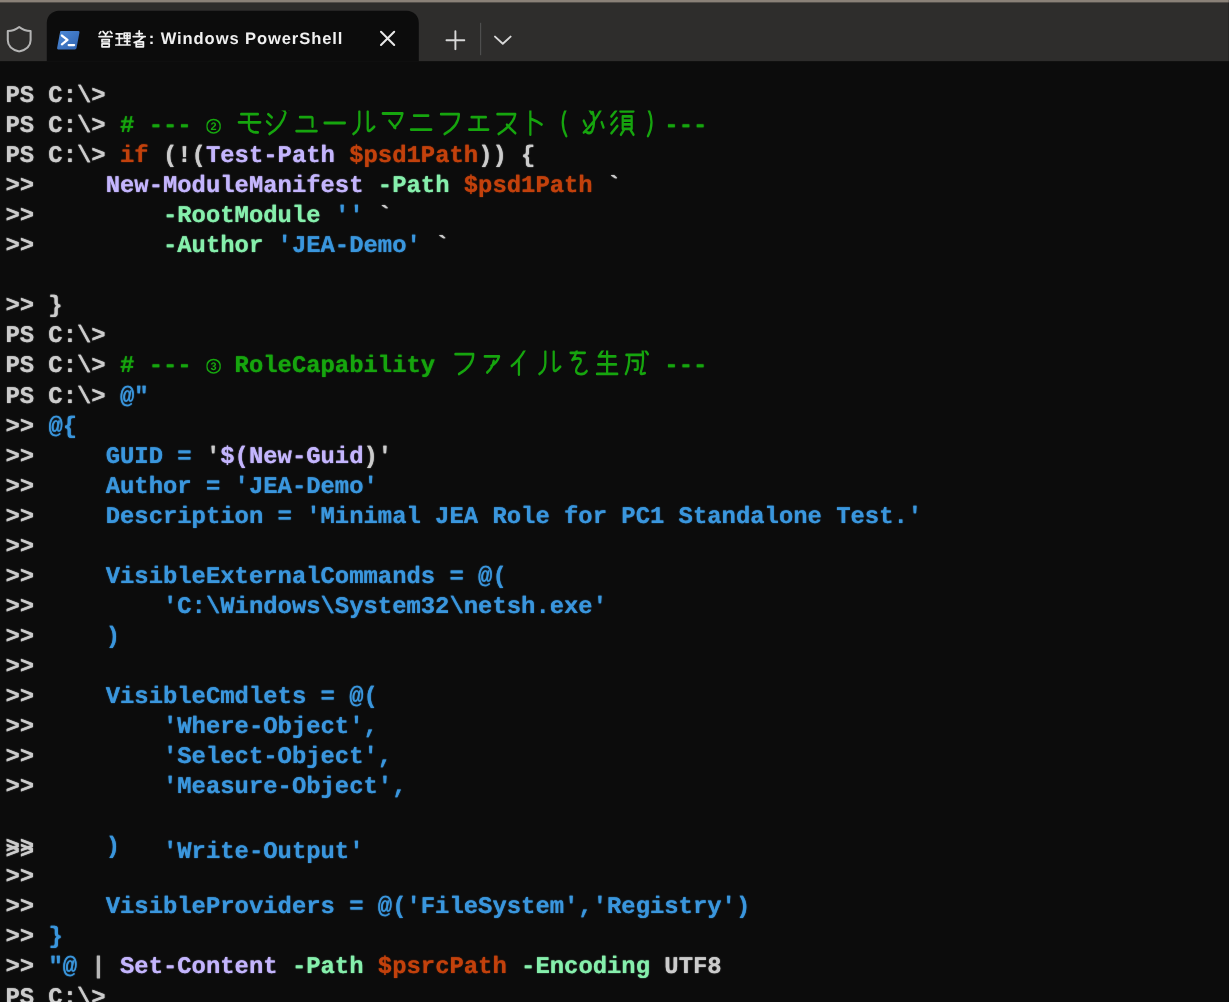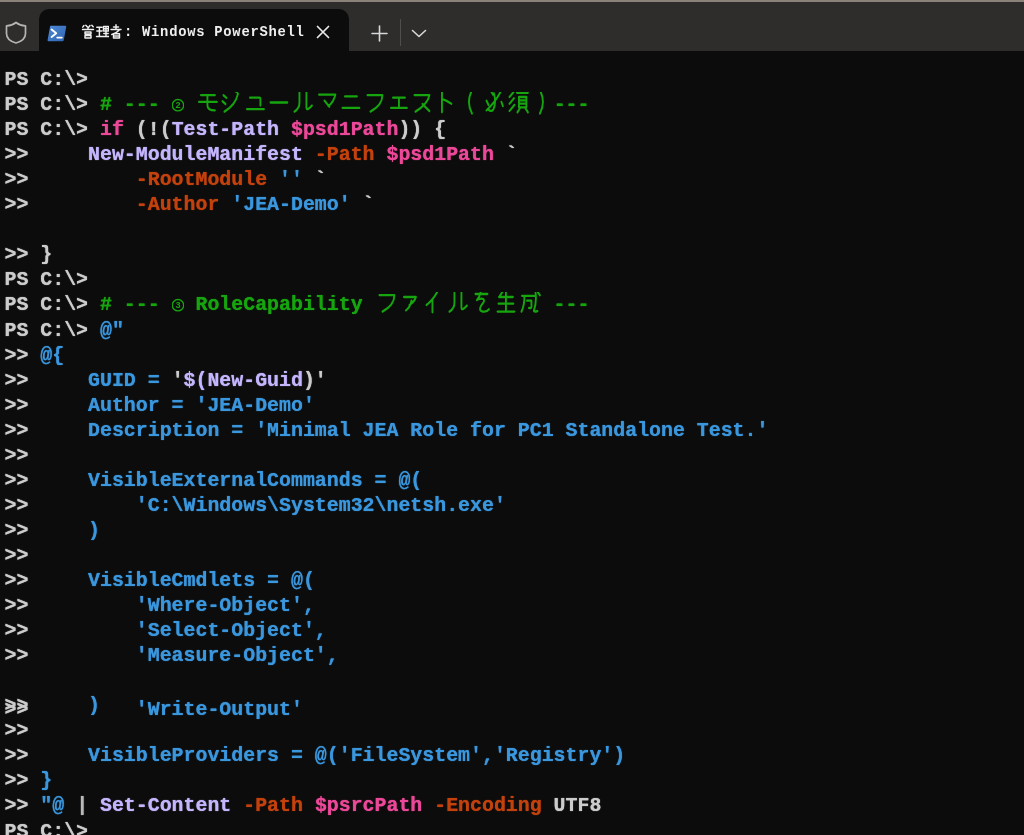--- a/index.html
+++ b/index.html
@@ -1,29 +1,29 @@
 <!DOCTYPE html>
 <html><head><meta charset="utf-8"><style>
 * { margin:0; padding:0; box-sizing:border-box; }
 html,body { width:1024px; height:835px; background:#0c0c0c; overflow:hidden; }
 #bar { position:absolute; left:0; top:0; width:1024px; height:51px; background:#2e2d2c; }
 #strip { position:absolute; left:0; top:0; width:1024px; height:2px; background:#8a8178; }
 #tab { position:absolute; left:39px; top:9px; width:310px; height:42px; background:#0c0c0c; border-radius:10px 10px 0 0; }
 #shield { position:absolute; left:5px; top:21px; }
-#title { position:absolute; left:42px; top:3px; height:42px; line-height:42px; font-family:Liberation Mono, monospace; font-weight:bold; font-size:13.8px; color:#f0f0f0; letter-spacing:0.75px; }
+#title { position:absolute; left:42px; top:3px; height:42px; line-height:42px; font-family:Liberation Sans, sans-serif; font-weight:bold; font-size:13.8px; color:#f0f0f0; letter-spacing:0.75px; }
 .tk { width:14px; height:16px; vertical-align:-3px; }
 #xbtn { position:absolute; left:277px; top:16px; }
 #plus { position:absolute; left:371px; top:25px; }
 #sep { position:absolute; left:400px; top:19px; width:1px; height:27px; background:#4e4e4e; }
 #chev { position:absolute; left:411px; top:29px; }
 #term { position:absolute; left:0; top:51px; width:1024px; height:784px; background:#0c0c0c; }
 .tl { position:absolute; left:4.5px; white-space:pre; font-family:"Liberation Mono",monospace; font-weight:bold; font-size:19.9px; line-height:25.05px; height:25.05px; }
 .tl i { font-style:normal; text-shadow:0 0 1px currentColor; }
-.w { color:#cccccc; } .y { color:#c4b5fd; } .g { color:#ec4899; }
-.b { color:#3a96dd; } .p { color:#c2410c; } .c { color:#16a50e; } .o { color:#b9b9b9; }
+.w { color:#cccccc; } .y { color:#c4b5fd; } .g { color:#c2410c; }
+.b { color:#3a96dd; } .p { color:#86efac; } .c { color:#16a50e; } .o { color:#b9b9b9; }
 .j { filter:blur(0.35px); display:inline-block; width:23.88px; height:25px; vertical-align:top; }
 .jn { filter:blur(0.3px); display:inline-block; width:11.94px; height:25px; vertical-align:top; }
 </style></head>
 <body>
 <div id="term">
 <div class="tl" style="top:16.00px"><i class="w">PS C:\&gt; </i></div>
 <div class="tl" style="top:41.05px"><i class="w">PS C:\&gt; </i><i class="c"># --- </i><svg class="jn" viewBox="0 0 12 25">
         <circle cx="6" cy="13.2" r="5.7" stroke="#16a50e" stroke-width="1.35" fill="none"></circle>
         <text x="6" y="16.4" font-family="Liberation Sans" font-size="9.2" font-weight="bold" fill="#16a50e" text-anchor="middle">2</text>
       </svg><i class="c"> </i><svg class="j" viewBox="0 4.37 24 20.56" preserveAspectRatio="none">

